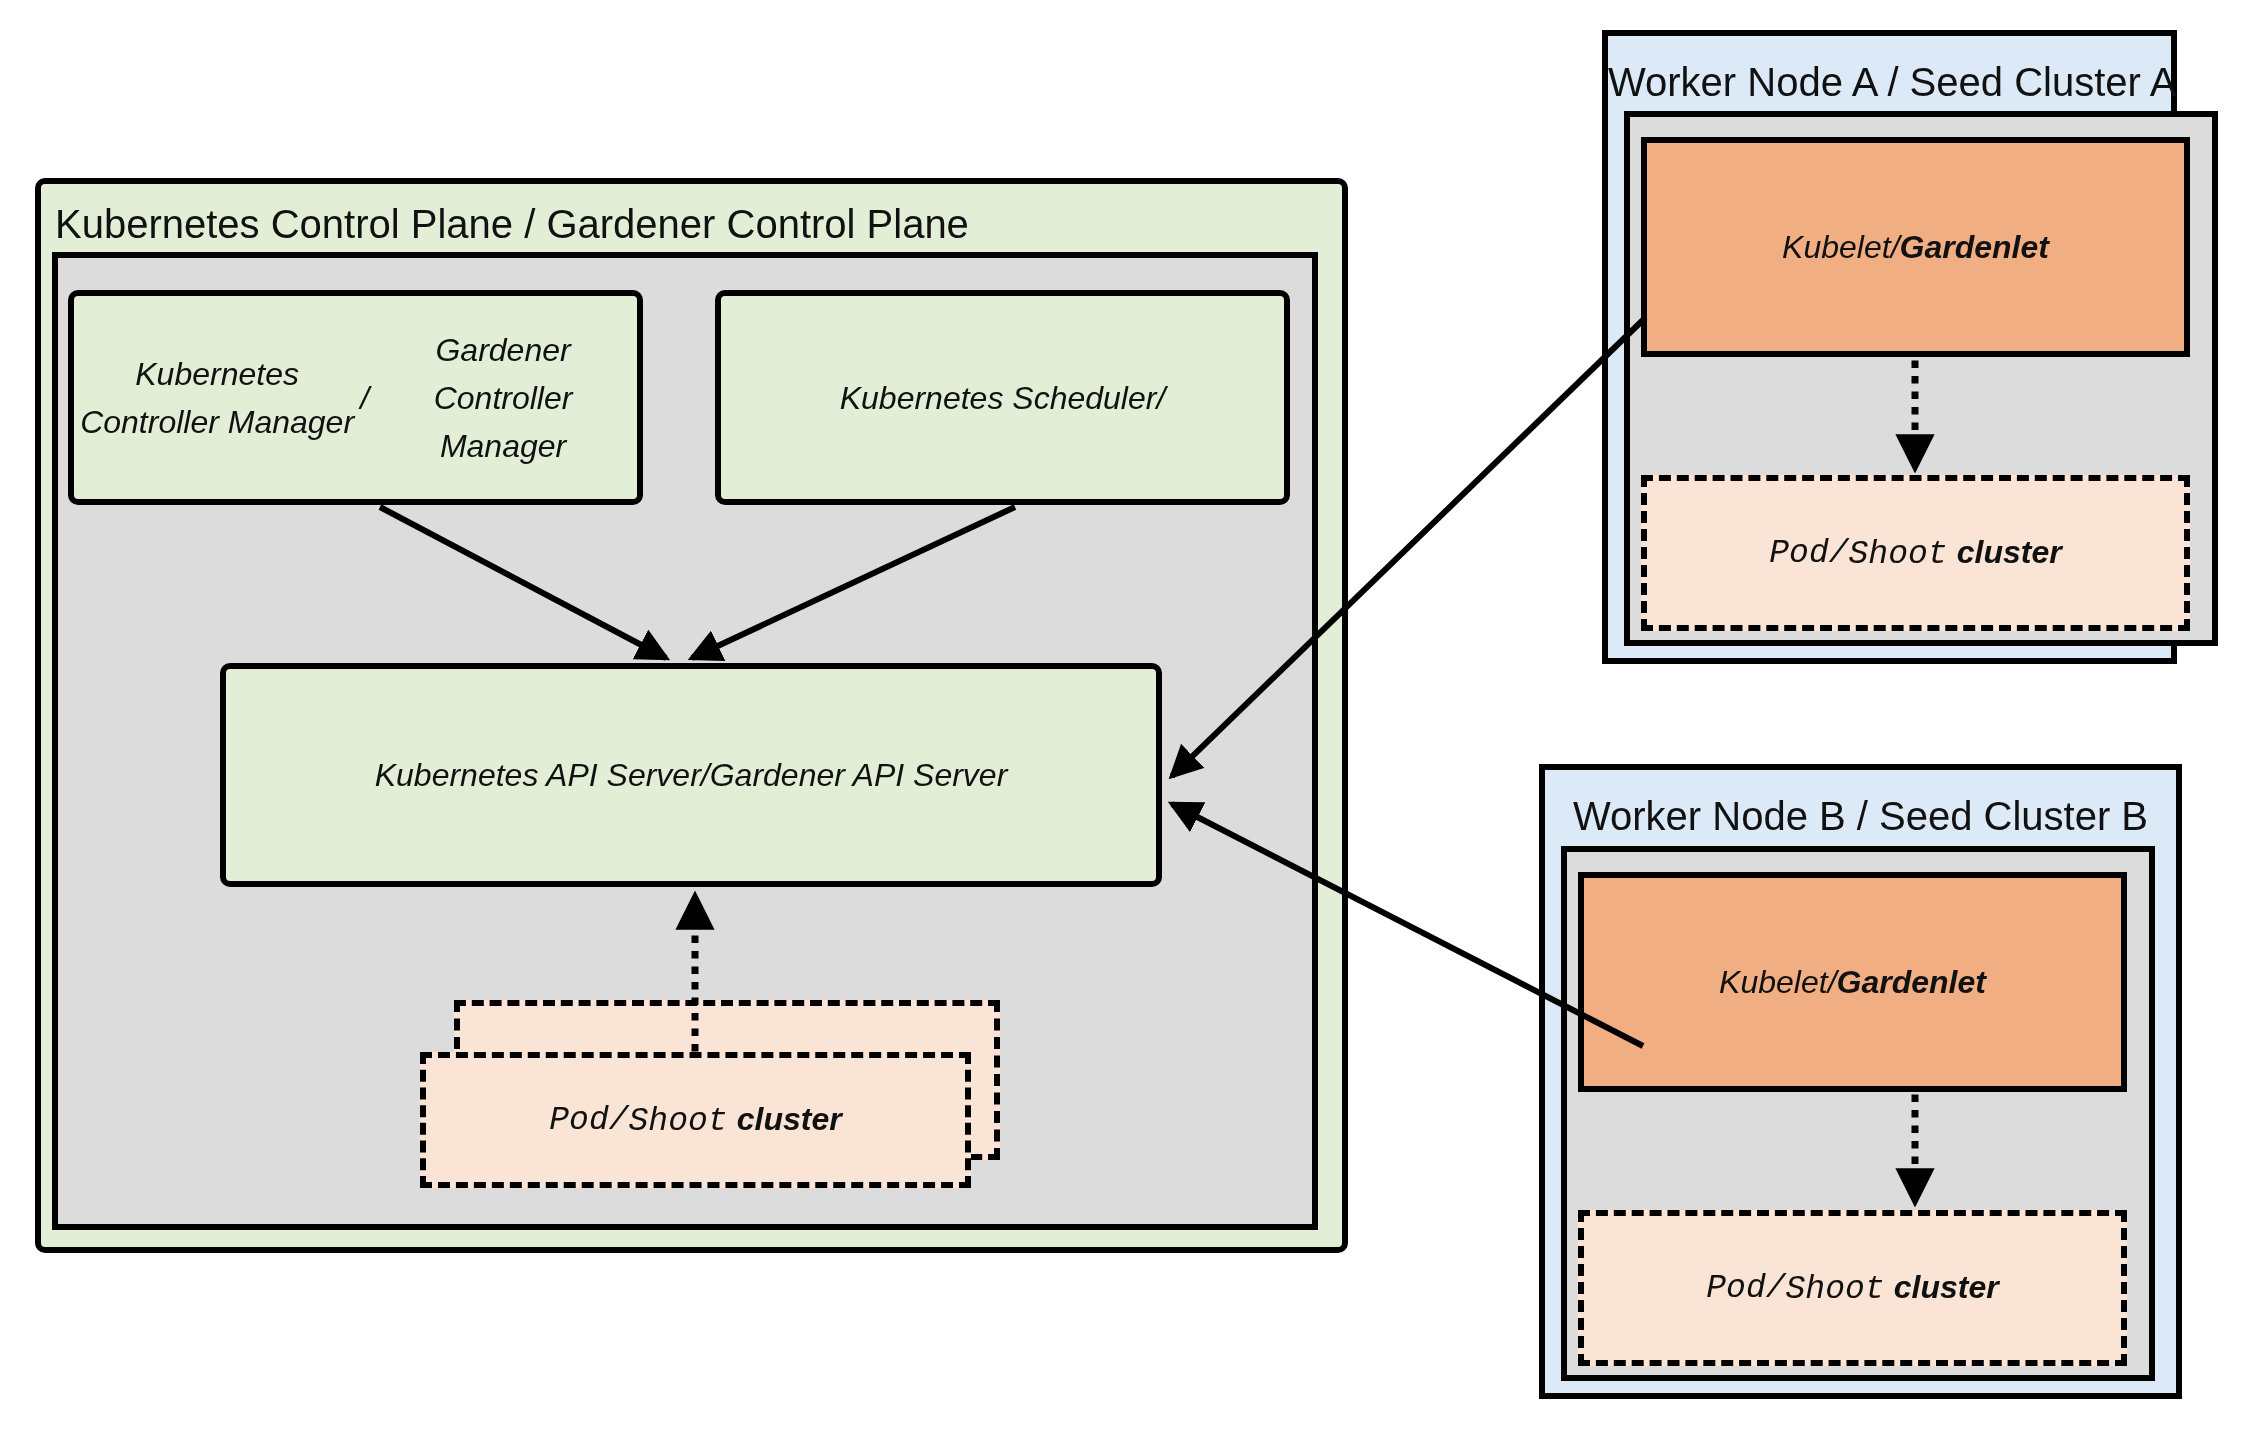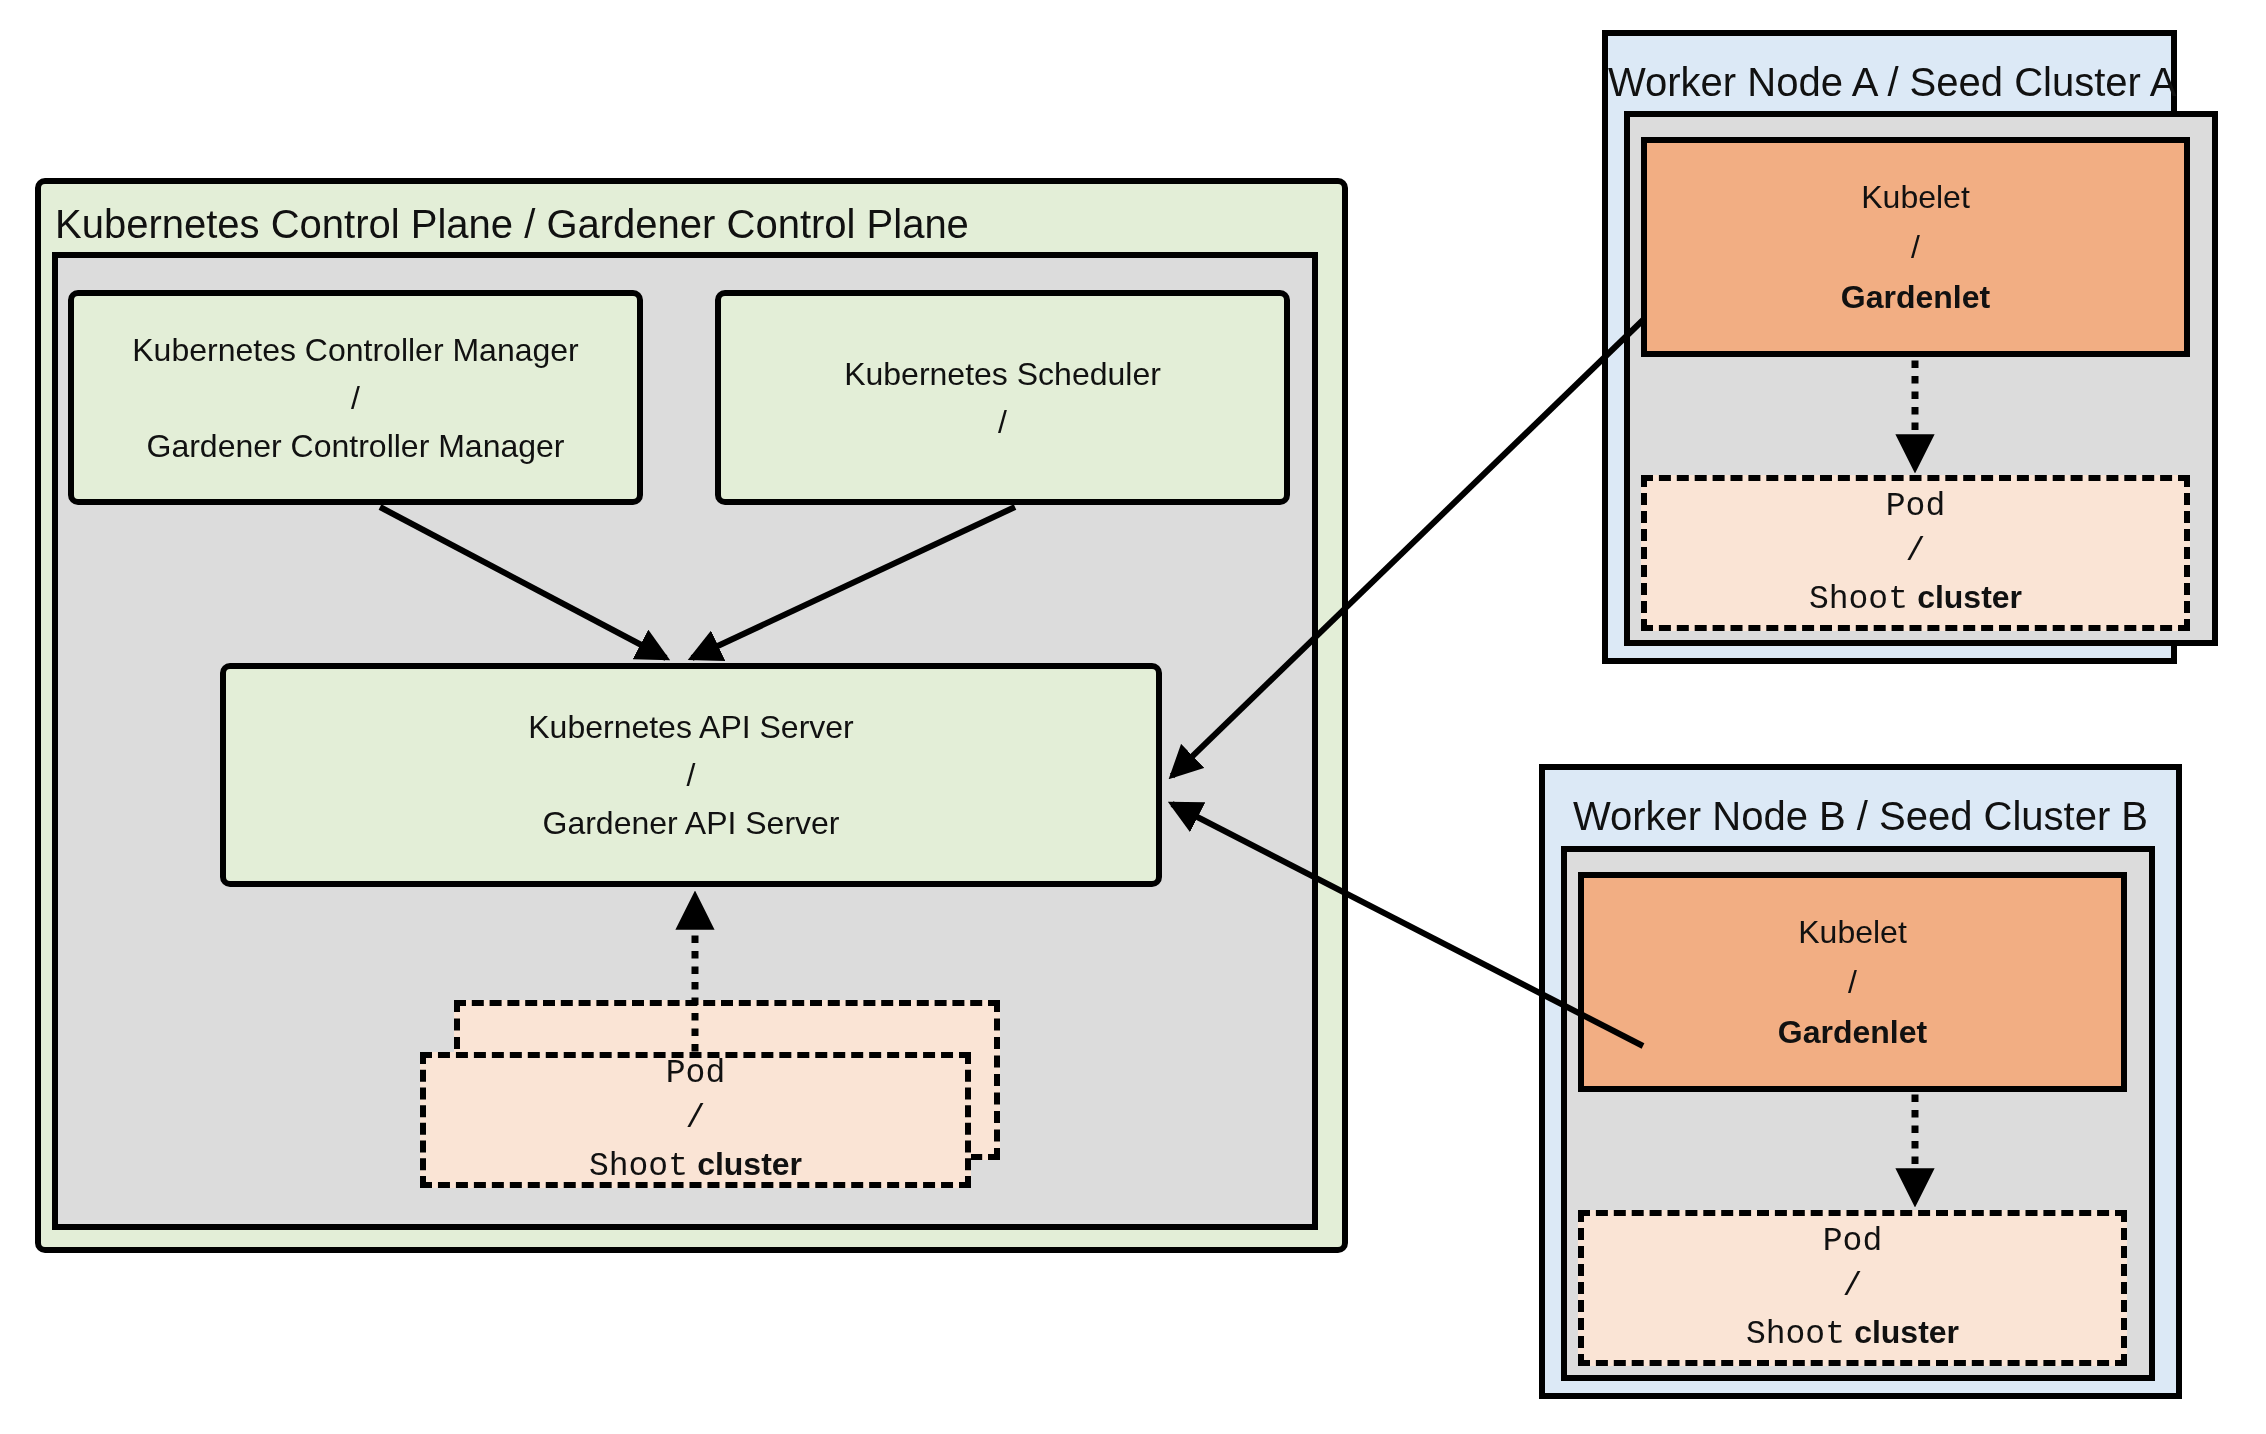--- a/index.html
+++ b/index.html
@@ -25,23 +25,24 @@
     overflow:hidden;
   }
   .box{position:absolute;border:6px solid var(--line_color,#000);}
   .green{background:var(--green_fill,#e3eed7);border-radius:10px;}
   .gray{background:var(--gray_fill,#dcdcdc);}
   .blue{background:var(--blue_fill,#dce9f6);}
   .orange{background:var(--orange_fill,#f2ae83);}
   .peach{background:var(--peach_fill,#fae4d5);}
   .dashed{border:6px dashed var(--line_color,#000);}
   .center-text{
-    display:flex;flex-direction:column;
+    display:flex;
     align-items:center;justify-content:center;
     text-align:center;
+    font-style:italic;
   }
   .label{font-size:32px;line-height:48px;}
   .label-sm{font-size:33px;line-height:45px;}
   .big-title{font-size:40px;line-height:48px;white-space:nowrap;}
   .bold{font-weight:700;}
   .mono{font-family:"Liberation Mono","DejaVu Sans Mono",monospace;text-align:center;}
   .cp-title{position:absolute;left:14px;top:16px;}
   .worker-title{position:absolute;left:0;right:0;top:22px;text-align:center;}
   #arrow-overlay{
     position:absolute;left:0;top:0;width:2266px;height:1434px;

